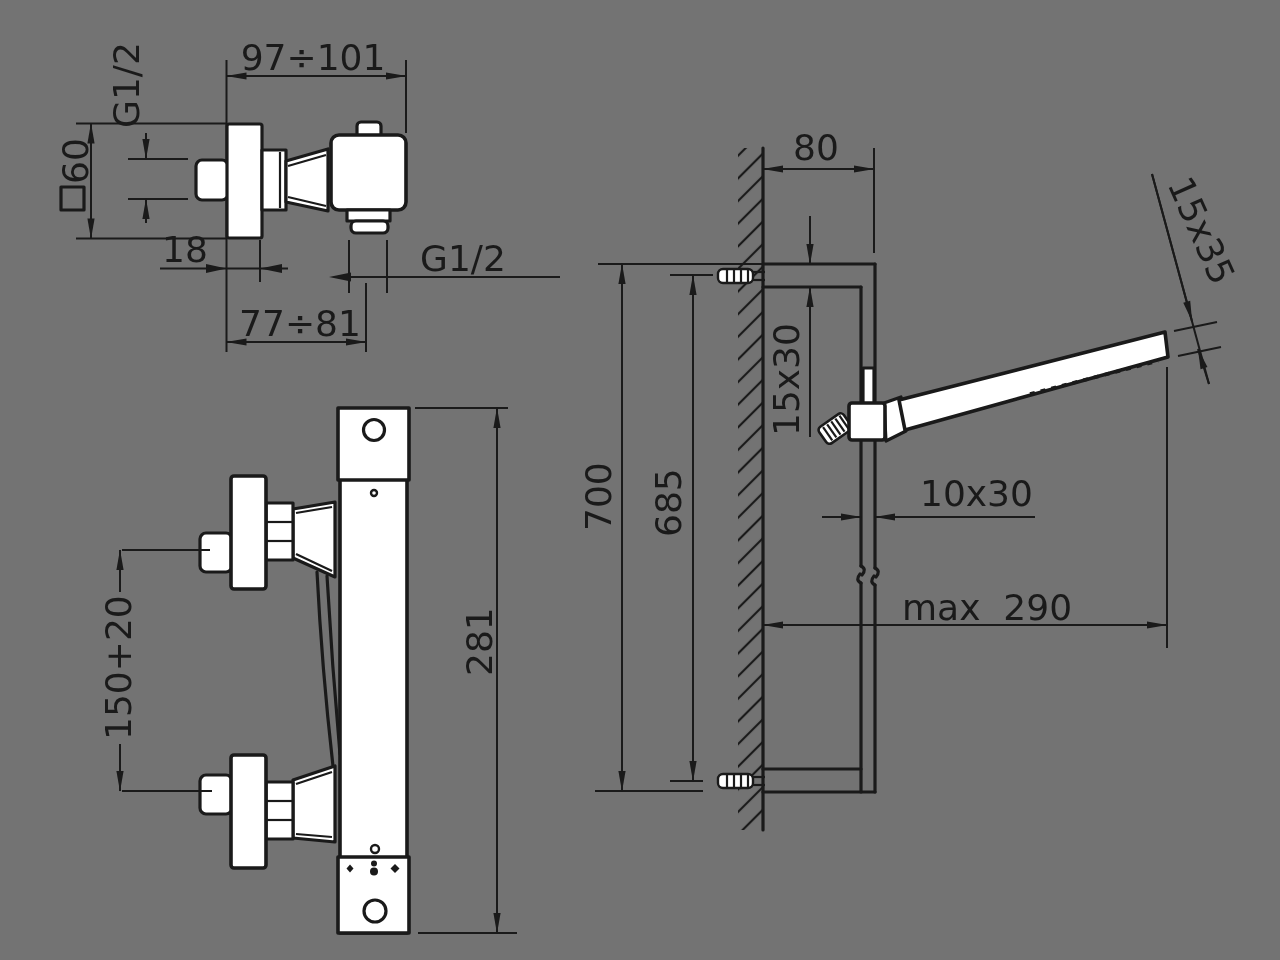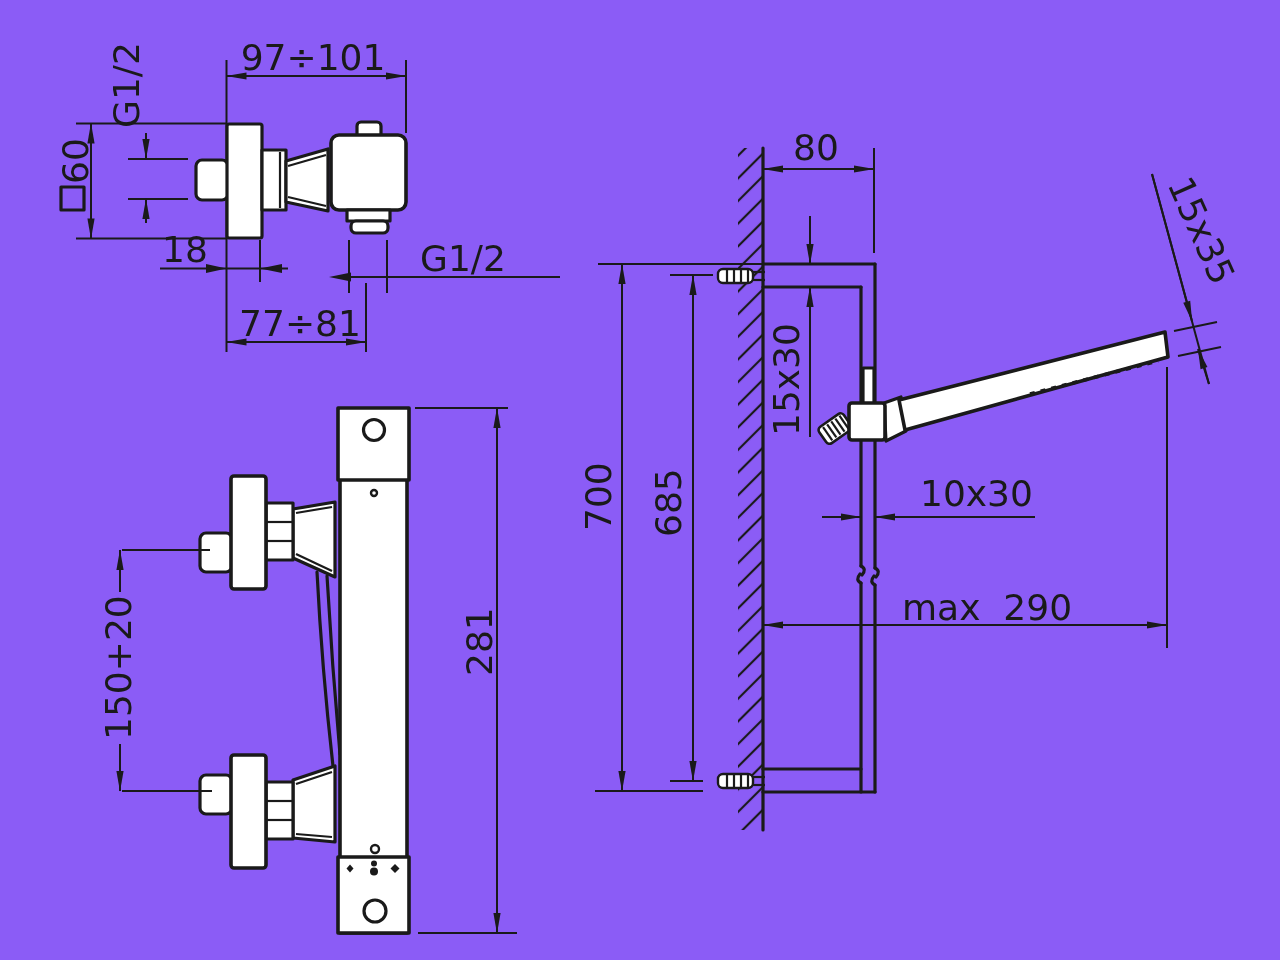--- a/index.html
+++ b/index.html
@@ -1,17 +1,17 @@
 <!DOCTYPE html>
 <html><head>
 <meta charset="utf-8">
 <title>Drawing</title>
 <style>
   html,body{margin:0;padding:0;background:#ffffff;}
-  .stage{width:1280px;height:960px;background:#8b5cf6;position:relative;overflow:hidden;}
+  .stage{width:1280px;height:960px;background:#737373;position:relative;overflow:hidden;}
   svg{display:block;}
   text{font-family:"DejaVu Sans","Liberation Sans",sans-serif;font-size:36px;fill:#1a1a1a;}
   .geo{stroke:#1a1a1a;stroke-width:3.2;fill:none;stroke-linecap:round;stroke-linejoin:round;}
   .geow{stroke:#1a1a1a;stroke-width:3.2;fill:#ffffff;stroke-linejoin:round;}
   .geow2{stroke:#1a1a1a;stroke-width:3.6;fill:#ffffff;stroke-linejoin:round;}
   .dim{stroke:#1a1a1a;stroke-width:2;fill:none;}
   .inner{stroke:#1a1a1a;stroke-width:2.2;fill:none;}
   .blk{fill:#1a1a1a;stroke:none;}
 </style>
 </head>

